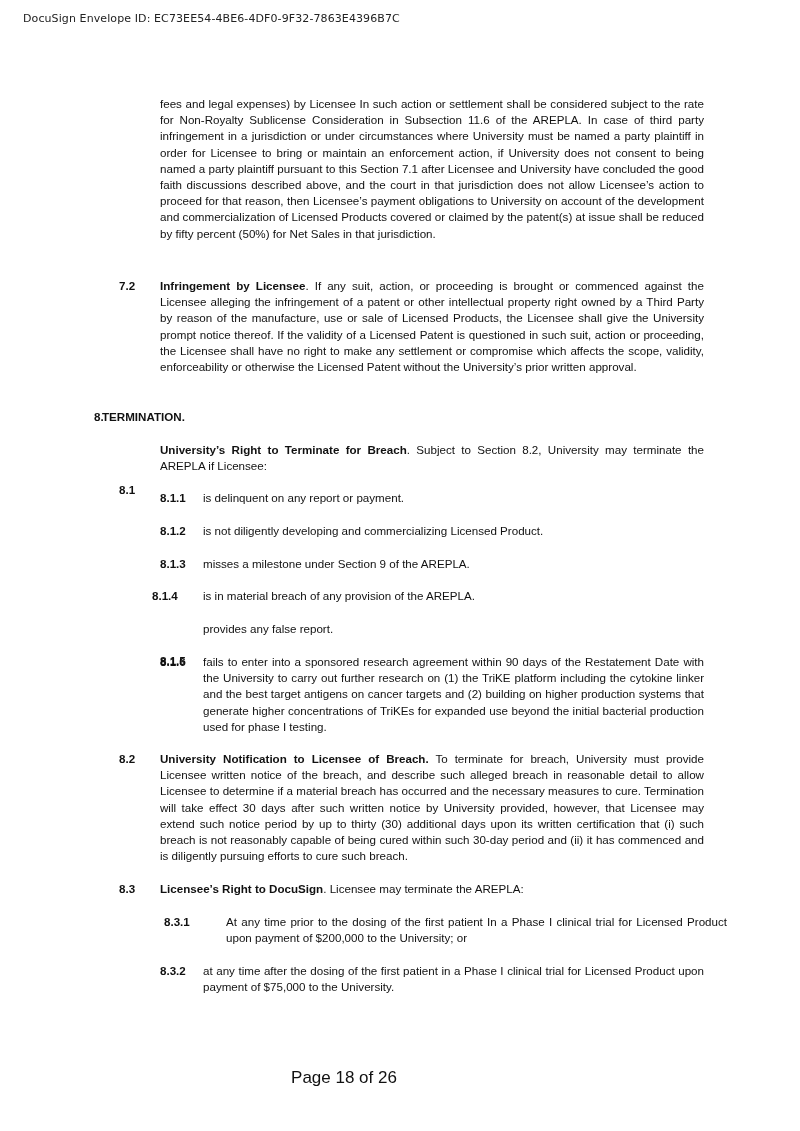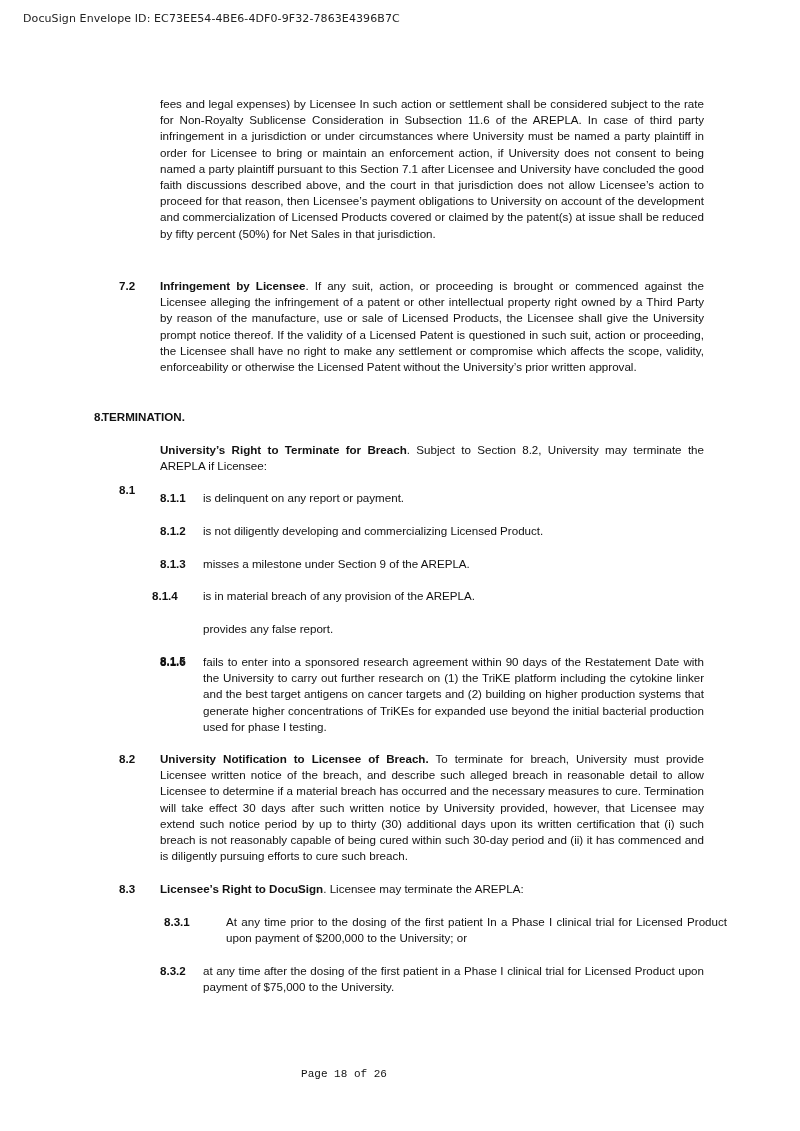--- a/index.html
+++ b/index.html
@@ -11,21 +11,21 @@
     position: absolute; left: 23px; top: 12px;
     font-family: "DejaVu Sans", sans-serif; font-size: 11px; color: #222;
     letter-spacing: 0.1px;
   }
   .doc { font-family: "Liberation Sans", sans-serif; font-size: 11.6px; line-height: 16.2px; }
   .para { position: absolute; text-align: justify; }
   .b { font-weight: bold; }
   .num { position: absolute; font-weight: bold; }
   .footer {
     position: absolute; top: 1068px; left: 0; width: 688px; text-align: center;
-    font-family: Liberation Mono, monospace; font-size: 11px; color: #111;
+    font-family: Liberation Sans, sans-serif; font-size: 17px; color: #111;
   }
 </style>
 </head>
 <body>
 
 <div class="envelope">DocuSign Envelope ID: EC73EE54-4BE6-4DF0-9F32-7863E4396B7C</div>
 
 <div class="doc">
 
   <div class="para" style="left:160px; top:96px; width:544px;">fees and legal expenses) by Licensee In such action or settlement shall be considered subject to the rate for Non-Royalty Sublicense Consideration in Subsection 11.6 of the AREPLA. In case of third party infringement in a jurisdiction or under circumstances where University must be named a party plaintiff in order for Licensee to bring or maintain an enforcement action, if University does not consent to being named a party plaintiff pursuant to this Section 7.1 after Licensee and University have concluded the good faith discussions described above, and the court in that jurisdiction does not allow Licensee’s action to proceed for that reason, then Licensee’s payment obligations to University on account of the development and commercialization of Licensed Products covered or claimed by the patent(s) at issue shall be reduced by fifty percent (50%) for Net Sales in that jurisdiction.</div>

